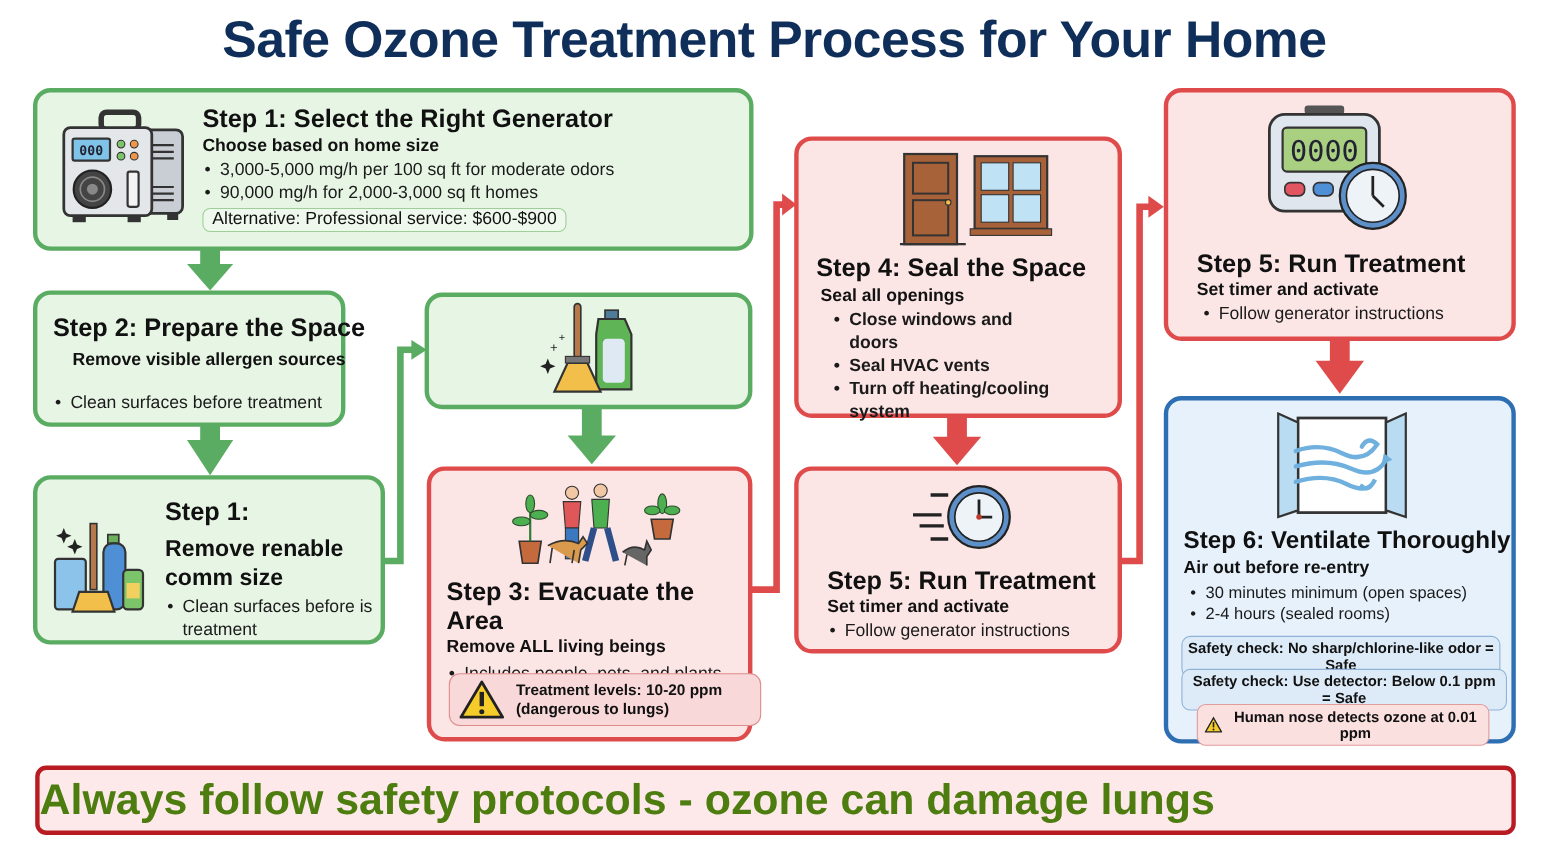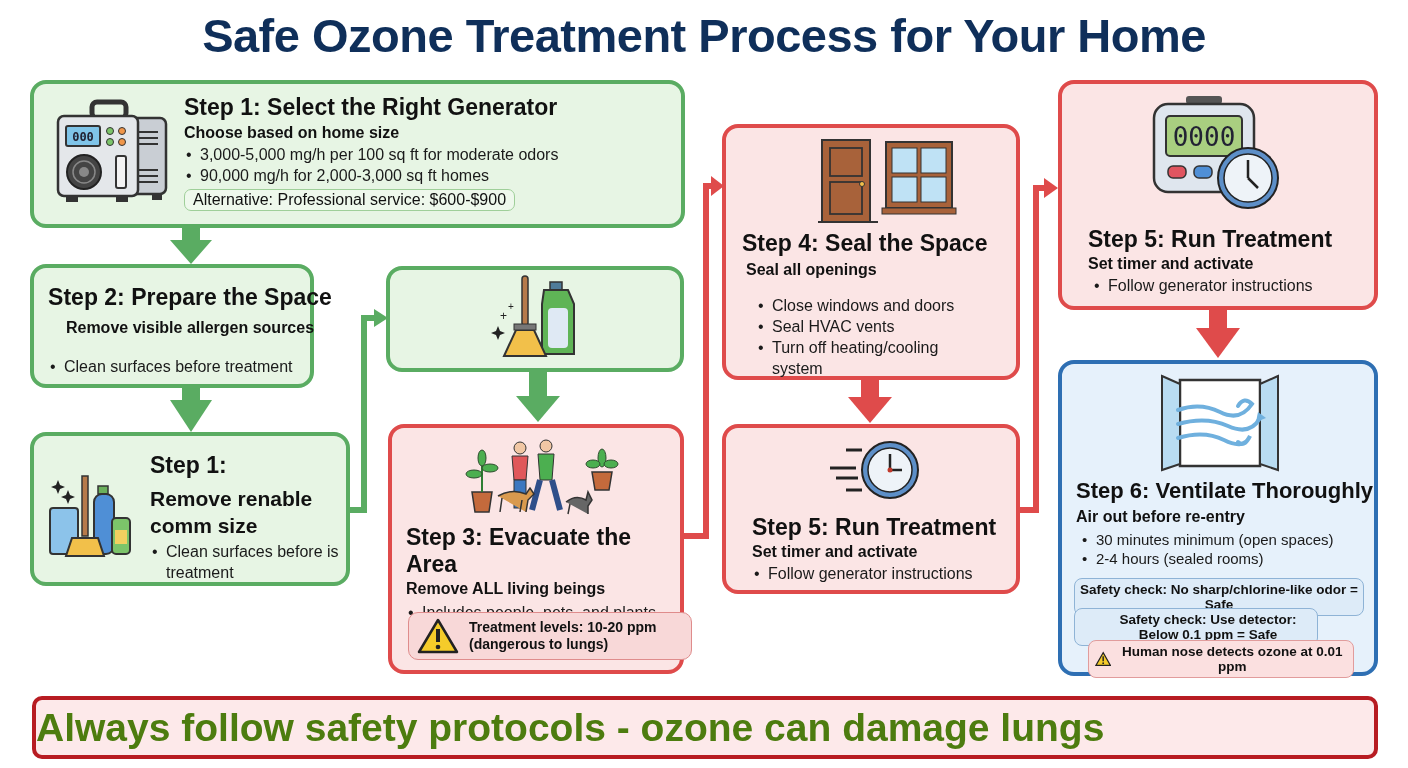--- a/index.html
+++ b/index.html
@@ -227,21 +227,21 @@
     <rect x="68" y="6" width="66" height="66" fill="#a8623a" stroke="#333" stroke-width="2"></rect>
     <rect x="74" y="12" width="25" height="25" fill="#bfe2f5" stroke="#333"></rect>
       <rect x="103" y="12" width="25" height="25" fill="#bfe2f5" stroke="#333"></rect>
     <rect x="74" y="41" width="25" height="25" fill="#bfe2f5" stroke="#333"></rect>
       <rect x="103" y="41" width="25" height="25" fill="#bfe2f5" stroke="#333"></rect>
     <rect x="64" y="72" width="74" height="6" fill="#a8623a" stroke="#333"></rect>
   </svg>
   <div style="position:absolute;left:16px;top:102px;width:270px;">
     <div class="h h1">Step 4: Seal the Space</div>
     <div class="h h2" style="margin-top:4px;margin-left:4px;">Seal all openings</div>
-    <ul class="b" style="margin-top:16px;margin-left:14px;width:210px;">
+    <ul class="b" style="margin-top:1px;margin-left:14px;width:210px;font-weight:bold;">
       <li>Close windows and doors</li>
       <li>Seal HVAC vents</li>
       <li>Turn off heating/cooling system</li>
     </ul>
   </div>
 </div>
 
 <div class="card red" style="left:722px;top:424px;width:298px;height:170px;">
   <svg width="100" height="66" viewBox="0 0 100 66" style="position:absolute;left:100px;top:8px;">
     <g stroke="#222" stroke-width="3">
@@ -301,21 +301,21 @@
   </svg>
   <div style="position:absolute;left:14px;top:114px;width:300px;">
     <div class="h h1" style="font-size:22px;">Step 6: Ventilate Thoroughly</div>
     <div class="h h2" style="margin-top:4px;">Air out before re-entry</div>
     <ul class="b" style="margin-top:4px;margin-left:4px;font-size:15px;line-height:19px;">
       <li>30 minutes minimum (open spaces)</li>
       <li>2-4 hours (sealed rooms)</li>
     </ul>
   </div>
   <div class="safety" style="position:absolute;left:12px;top:214px;width:290px;">Safety check: No sharp/chlorine-like odor = Safe</div>
-  <div class="safety" style="position:absolute;left:12px;top:244px;width:244px;padding-left:28px;">Safety check: Use detector: Below 0.1 ppm = Safe</div>
+  <div class="safety" style="position:absolute;left:12px;top:244px;width:296px;">Safety check: Use detector: Below 0.1 ppm = Safe</div>
   <div class="nose" style="position:absolute;left:26px;top:276px;width:266px;display:flex;align-items:center;justify-content:center;">
     <svg width="18" height="16" viewBox="0 0 18 16" style="margin-right:6px;">
         <polygon points="9,1 17,15 1,15" fill="#f5cc2a" stroke="#222" stroke-width="1.3"></polygon>
         <rect x="8.2" y="5" width="1.6" height="5.5" fill="#222"></rect>
         <circle cx="9" cy="12.6" r="1" fill="#222"></circle>
       </svg>
     <span>Human nose detects ozone at 0.01 ppm</span>
   </div>
 </div>
 

